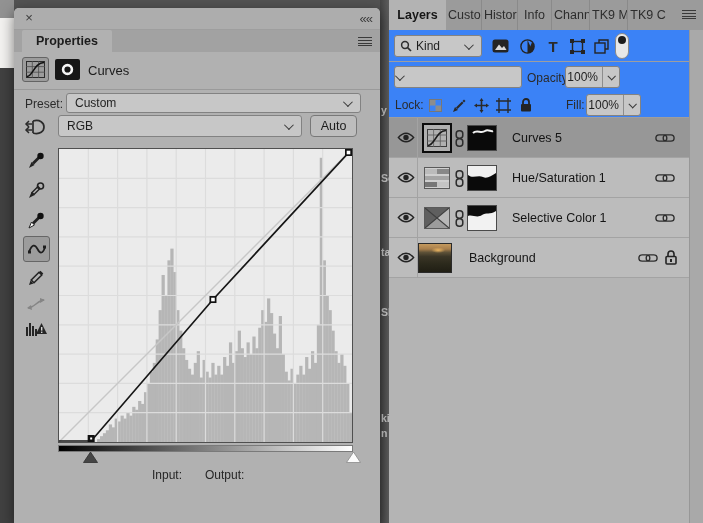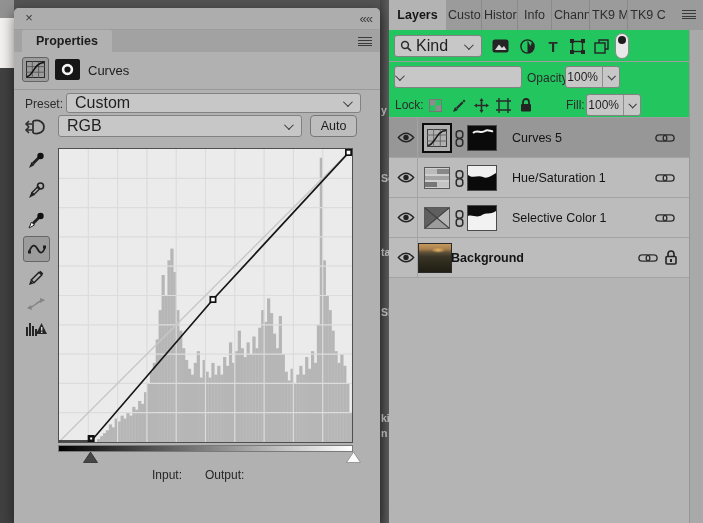--- a/index.html
+++ b/index.html
@@ -38,21 +38,21 @@
   
   #curves-btn { left:8px; top:49px; width:27px; height:25px; background:#9c9c9c; border:1px solid #646464; border-radius:3px; display:flex; align-items:center; justify-content:center; }
   #mask-chip { left:41px; top:51px; width:25px; height:21px; background:#161616; border-radius:2px; display:flex; align-items:center; justify-content:center; }
   #curves-title { left:74px; top:55px; font-size:13px; color:#1c1c1c; }
   #hdr-divider { left:0; top:81px; width:366px; height:1px; background:#9a9a9a; }
 
   
   .field-label { color:#2b2b2b; font-size:12px; }
   #preset-label { left:11px; top:89px; }
   .pselect { background:#c7c7c7; border:1px solid #828282; border-radius:3px; display:flex; align-items:center; color:#1f1f1f; }
-  .pselect .val { flex:1; padding-left:8px; font-size:16px; white-space:nowrap; overflow:hidden; }
+  .pselect .val { flex:1; padding-left:8px; font-size:12px; white-space:nowrap; overflow:hidden; }
   .chev { width:7px; height:7px; border-right:1.7px solid #3a3a3a; border-bottom:1.7px solid #3a3a3a; transform:rotate(45deg) translateY(-2px); flex:none; margin-right:10px; }
   #preset-select { left:52px; top:85px; width:295px; height:20px; }
   #clip-icon { left:9px; top:107px; width:24px; height:24px; }
   #channel-select { left:44px; top:107px; width:244px; height:22px; }
   #auto-btn { left:296px; top:107px; width:47px; height:22px; background:#bdbdbd; border:1px solid #787878; border-radius:4px; text-align:center; line-height:20px; font-size:12.5px; color:#1c1c1c; }
 
   
   .tool { left:9px; width:26px; height:24px; display:flex; align-items:center; justify-content:center; }
   #tool-sample-black { top:140px; } #tool-sample-gray { top:170px; } #tool-sample-white { top:200px; }
   #tool-curve { top:228px; width:27px; height:26px; background:#9c9c9c; border:1px solid #666; border-radius:3px; }
@@ -62,21 +62,21 @@
 
   
   #curve-plot { left:44px; top:140px; width:295px; height:295px; background:#ebebeb; border:1px solid #4f4f4f; }
   #grad-bar { left:44px; top:437px; width:295px; height:7px; background:linear-gradient(90deg,#000,#fff); border:1px solid #7a7a7a; }
   #slider-black { top:444px; width:15px; height:11px; }
   #slider-white { top:444px; width:15px; height:11px; }
   #io-labels .lbl { position:absolute; top:460px; color:#262626; font-size:12px; }
   #input-label { left:122px;margin-left:16px; } #output-label { left:191px; }
 
   
-  #layers-panel { left:389px; top:0; width:314px; height:381px; background:#22c55e; }
+  #layers-panel { left:389px; top:0; width:314px; height:381px; background:#3b82f6; }
   #layers-tabbar { left:0; top:0; width:314px; height:30px; background:#9b9b9b; display:flex; }
   .ltab { height:30px; line-height:30px; text-align:center; font-size:12.5px; color:#2d2d2d; border-right:1px solid #8a8a8a; overflow:hidden; white-space:nowrap; flex:none; padding:0 2px; }
   .ltab.active { background:#b3b3b3; font-weight:bold; color:#161616; border-right:none; }
   .ltab:nth-child(1){ width:57px; } .ltab:nth-child(2){ width:36px; } .ltab:nth-child(3){ width:36px; }
   .ltab:nth-child(4){ width:34px; } .ltab:nth-child(5){ width:38px; } .ltab:nth-child(6){ width:38px; } .ltab:nth-child(7){ width:40px; border-right:none; }
   #layers-menu { right:7px; top:10px; }
 
   #filter-row { left:0; top:30px; width:314px; height:32px; border-bottom:1px solid #9e9e9e; }
   #kind-select { left:5px; top:5px; width:88px; height:22px; }
   #kind-select .val { padding-left:4px; }
@@ -118,21 +118,21 @@
   .link8 { position:absolute; left:66px; top:12px; width:9px; height:17px; }
   .mask-thumb { position:absolute; left:78px; top:7px; width:30px; height:26px; border:1px solid #4a4a4a; }
 
   #row-curves .name { left:123px; } #row-curves .chain { left:266px; }
   #row-hue .name { left:123px; } #row-hue .chain { left:266px; }
   #row-sel .name { left:123px; } #row-sel .chain { left:266px; }
   #row-bg .thumb { position:absolute; left:29px; top:5px; width:34px; height:30px; border:1px solid #2a2a2a;
     background:
       radial-gradient(ellipse 10px 4px at 60% 22%, rgba(244,188,100,.9), rgba(244,188,100,0) 70%),
       linear-gradient(180deg,#c59a5e 0%,#a87f4c 18%,#5d5138 30%,#3a3526 45%,#2c2a1c 70%,#201e14 100%); }
-  #row-bg .name { left:62px;font-weight:bold; } #row-bg .chain { left:249px; }
+  #row-bg .name { left:80px; } #row-bg .chain { left:249px; }
   #row-bg .lock { position:absolute; left:276px; top:12px; width:12px; height:15px; }
 
   
   .mask-curves { background:#0a0a0a; }
   .mask-hue { background:#0a0a0a; }
   .mask-sel { background:#f2f2f2; }
 
   svg { display:block; }
 </style>
 </head>

